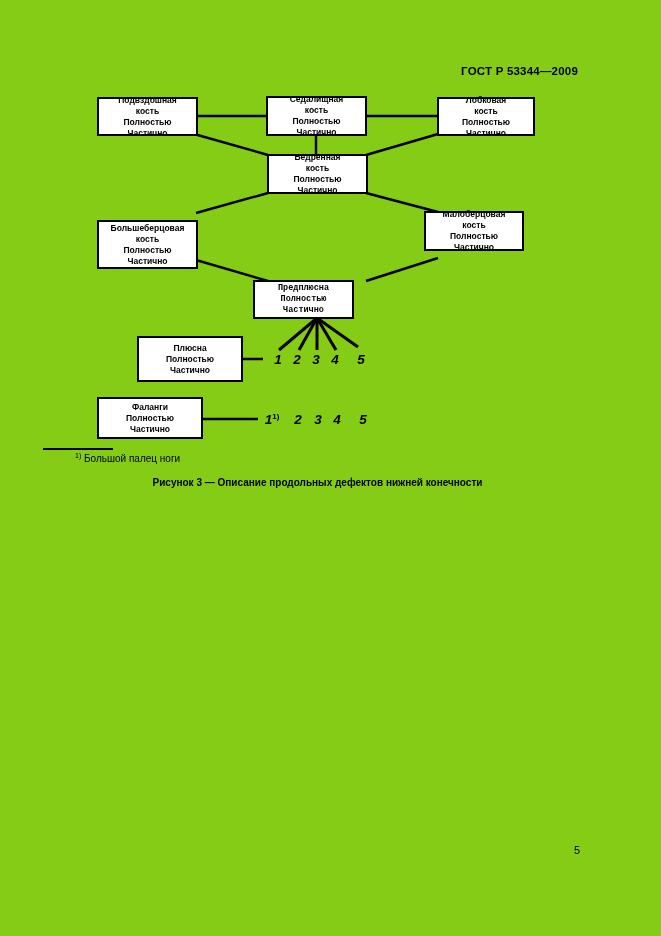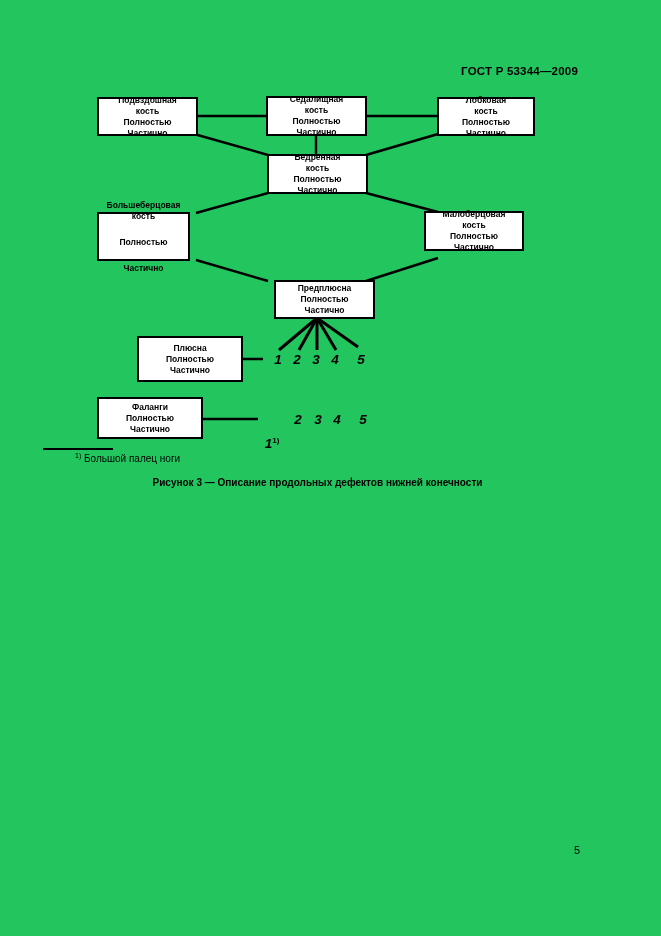--- a/index.html
+++ b/index.html
@@ -1,18 +1,18 @@
 <!DOCTYPE html>
 <html lang="ru"><head>
 <meta charset="utf-8">
 <style>
   html,body { margin:0; padding:0; background:#e8e8e8; }
   .page {
     position:relative; width:661px; height:936px; margin:0 auto;
-    background:#22c55e; overflow:hidden;
+    background:#84cc16; overflow:hidden;
     font-family:"Liberation Sans", sans-serif; color:#000;
   }
   .hdr {
     position:absolute; top:65px; right:83px;
     font-size:11.5px; font-weight:bold; letter-spacing:0.2px;
   }
   svg.lines { position:absolute; left:0; top:0; pointer-events:none; }
   .bx {
     position:absolute; box-sizing:border-box; border:2px solid #000;
     background:#fff; display:flex; flex-direction:column;
@@ -81,33 +81,33 @@
     <span>Полностью</span>
     <span>Частично</span>
   </div>
 
   <div class="bx" style="left:267px;top:154px;width:101px;height:40px;">
     <span>Бедренная кость</span>
     <span>Полностью</span>
     <span>Частично</span>
   </div>
 
-  <div class="bx" style="left:97px;top:212px;width:93px;height:49px;gap:15px;">
+  <div class="bx" style="left:97px;top:220px;width:101px;height:49px;">
     <span>Большеберцовая кость</span>
     <span>Полностью</span>
     <span>Частично</span>
   </div>
 
   <div class="bx" style="left:424px;top:211px;width:100px;height:40px;">
     <span>Малоберцовая кость</span>
     <span>Полностью</span>
     <span>Частично</span>
   </div>
 
-  <div class="bx" style="left:274px;top:280px;width:101px;height:39px;">
+  <div class="bx" style="left:253px;top:280px;width:101px;height:39px;font-family:Liberation Mono, monospace;">
     <span>Предплюсна</span>
     <span>Полностью</span>
     <span>Частично</span>
   </div>
 
   <div class="bx" style="left:97px;top:336px;width:106px;height:46px;margin-left:40px;">
     <span>Плюсна</span>
     <span>Полностью</span>
     <span>Частично</span>
   </div>
@@ -118,21 +118,21 @@
     <span>Частично</span>
   </div>
 
 
   <span class="num" style="left:271px;top:352px;">1</span>
   <span class="num" style="left:290px;top:352px;">2</span>
   <span class="num" style="left:309px;top:352px;">3</span>
   <span class="num" style="left:328px;top:352px;">4</span>
   <span class="num" style="left:354px;top:352px;">5</span>
 
-  <span class="num" style="left:262px;top:412px;width:20px;margin-top:24px;"><i>1</i><sup>1)</sup></span>
+  <span class="num" style="left:262px;top:412px;width:20px;"><i>1</i><sup>1)</sup></span>
   <span class="num" style="left:291px;top:412px;">2</span>
   <span class="num" style="left:311px;top:412px;">3</span>
   <span class="num" style="left:330px;top:412px;">4</span>
   <span class="num" style="left:356px;top:412px;">5</span>
 
   <div class="fnrule"></div>
   <div class="fnote">
     <sup>1)</sup>
     <span>Большой палец ноги</span>
   </div>

